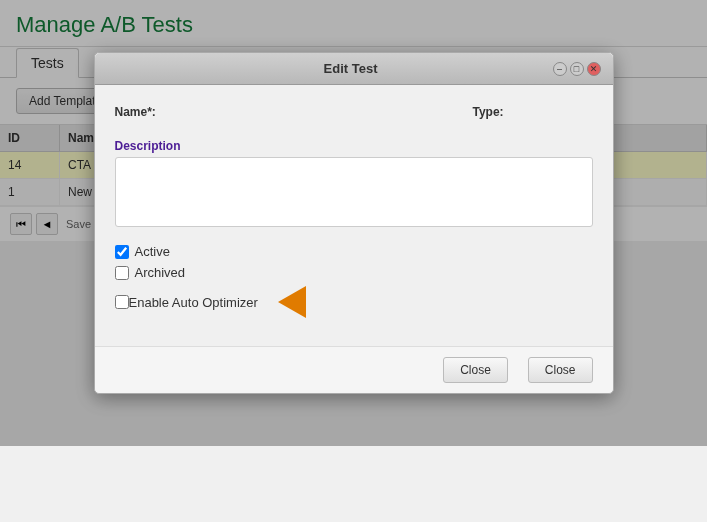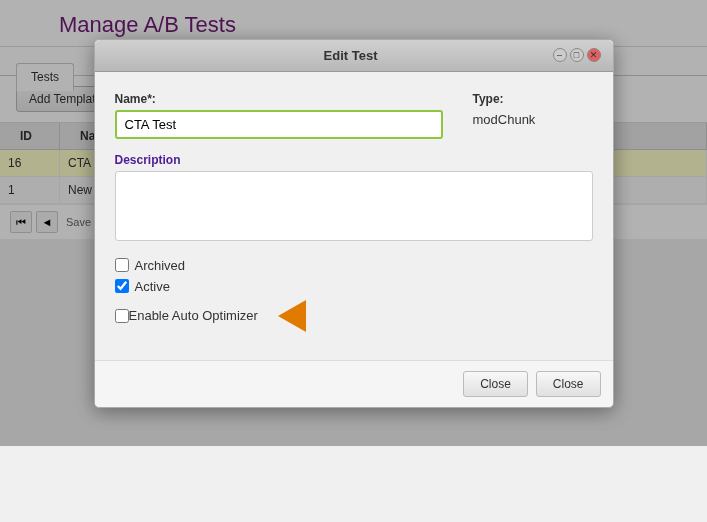--- a/index.html
+++ b/index.html
@@ -15,40 +15,39 @@
 
     
     .page-header {
       background: #fff;
       padding: 12px 16px 8px;
       border-bottom: 1px solid #ddd;
     }
     .page-title {
       font-size: 22px;
       font-weight: normal;
-      color: #701a75;
-      margin-left: 43px;
+      color: #15803d;
     }
 
     
     .tabs-bar {
       background: #fff;
       border-bottom: 1px solid #ccc;
       padding: 0 16px;
     }
     .tab {
       display: inline-block;
       padding: 6px 14px;
       border: 1px solid #ccc;
       border-bottom: none;
       background: #f5f5f5;
-      font-size: 12px;
+      font-size: 14px;
       cursor: pointer;
       position: relative;
-      top: 16px;
+      top: 1px;
       border-radius: 3px 3px 0 0;
     }
     .tab.active {
       background: #fff;
       border-bottom: 1px solid #fff;
       z-index: 1;
     }
 
     
     .toolbar {
@@ -69,21 +68,21 @@
     }
     .grid-header {
       display: grid;
       grid-template-columns: 60px 120px 1fr;
       background: #e8e8e8;
       border-bottom: 1px solid #ccc;
       font-weight: bold;
       font-size: 12px;
     }
     .grid-header div {
-      padding: 6px 20px;
+      padding: 6px 8px;
       border-right: 1px solid #ccc;
     }
     .grid-row {
       display: grid;
       grid-template-columns: 60px 120px 1fr;
       border-bottom: 1px solid #eee;
       font-size: 12px;
     }
     .grid-row:nth-child(odd) { background: #fafafa; }
     .grid-row:nth-child(even) { background: #fff; }
@@ -263,24 +262,24 @@
       display: inline-block;
       width: 0;
       height: 0;
       border-top: 16px solid transparent;
       border-bottom: 16px solid transparent;
       border-right: 28px solid #e07b00;
       margin-left: 20px;
     }
 
     .modal-footer {
-      padding: 10px 12px;
+      padding: 10px 20px;
       display: flex;
       justify-content: flex-end;
-      gap: 8px;
+      gap: 20px;
       border-top: 1px solid #ddd;
       background: #f5f5f5;
       border-radius: 0 0 5px 5px;
     }
     .btn-close {
       padding: 5px 16px;
       border: 1px solid #bbb;
       border-radius: 3px;
       background: linear-gradient(to bottom, #f8f8f8, #e0e0e0);
       cursor: pointer;
@@ -319,21 +318,21 @@
     <button class="btn">Add Chunk Test</button>
   </div>
 
   <div class="content-area">
     <div class="grid-header">
       <div>ID</div>
       <div>Nam</div>
       <div></div>
     </div>
     <div class="grid-row highlighted">
-      <div>16</div>
+      <div>14</div>
       <div>CTA</div>
       <div></div>
     </div>
     <div class="grid-row">
       <div>1</div>
       <div>New</div>
       <div></div>
     </div>
     <div class="pager">
       <button class="pager-btn">⏮</button>
@@ -355,41 +354,39 @@
         <div class="modal-btn-circle">□</div>
         <div class="modal-btn-circle" style="background:#e06060;">✕</div>
       </div>
     </div>
 
     <div class="modal-body">
 
       <div class="form-row">
         <div class="form-group">
           <label>Name*:</label>
-          <input type="text" value="CTA Test" style="">
         </div>
         <div class="type-section">
           <div class="type-label">Type:</div>
-          <div class="type-value">modChunk</div>
         </div>
       </div>
 
       <div class="desc-group">
         <label>Description</label>
         <textarea style=""></textarea>
       </div>
 
       <div class="checkboxes">
         <div class="checkbox-row">
+          <input type="checkbox" id="chk-active" checked="" style="">
+          <label for="chk-active">Active</label>
+        </div>
+        <div class="checkbox-row">
           <input type="checkbox" id="chk-archived" style="">
           <label for="chk-archived">Archived</label>
-        </div>
-        <div class="checkbox-row">
-          <input type="checkbox" id="chk-active" checked="" style="">
-          <label for="chk-active">Active</label>
         </div>
         <div class="checkbox-row arrow-container">
           <input type="checkbox" id="chk-auto" style="">
           <label for="chk-auto">Enable Auto Optimizer</label>
           <div class="arrow-icon"></div>
         </div>
       </div>
 
     </div>
 

